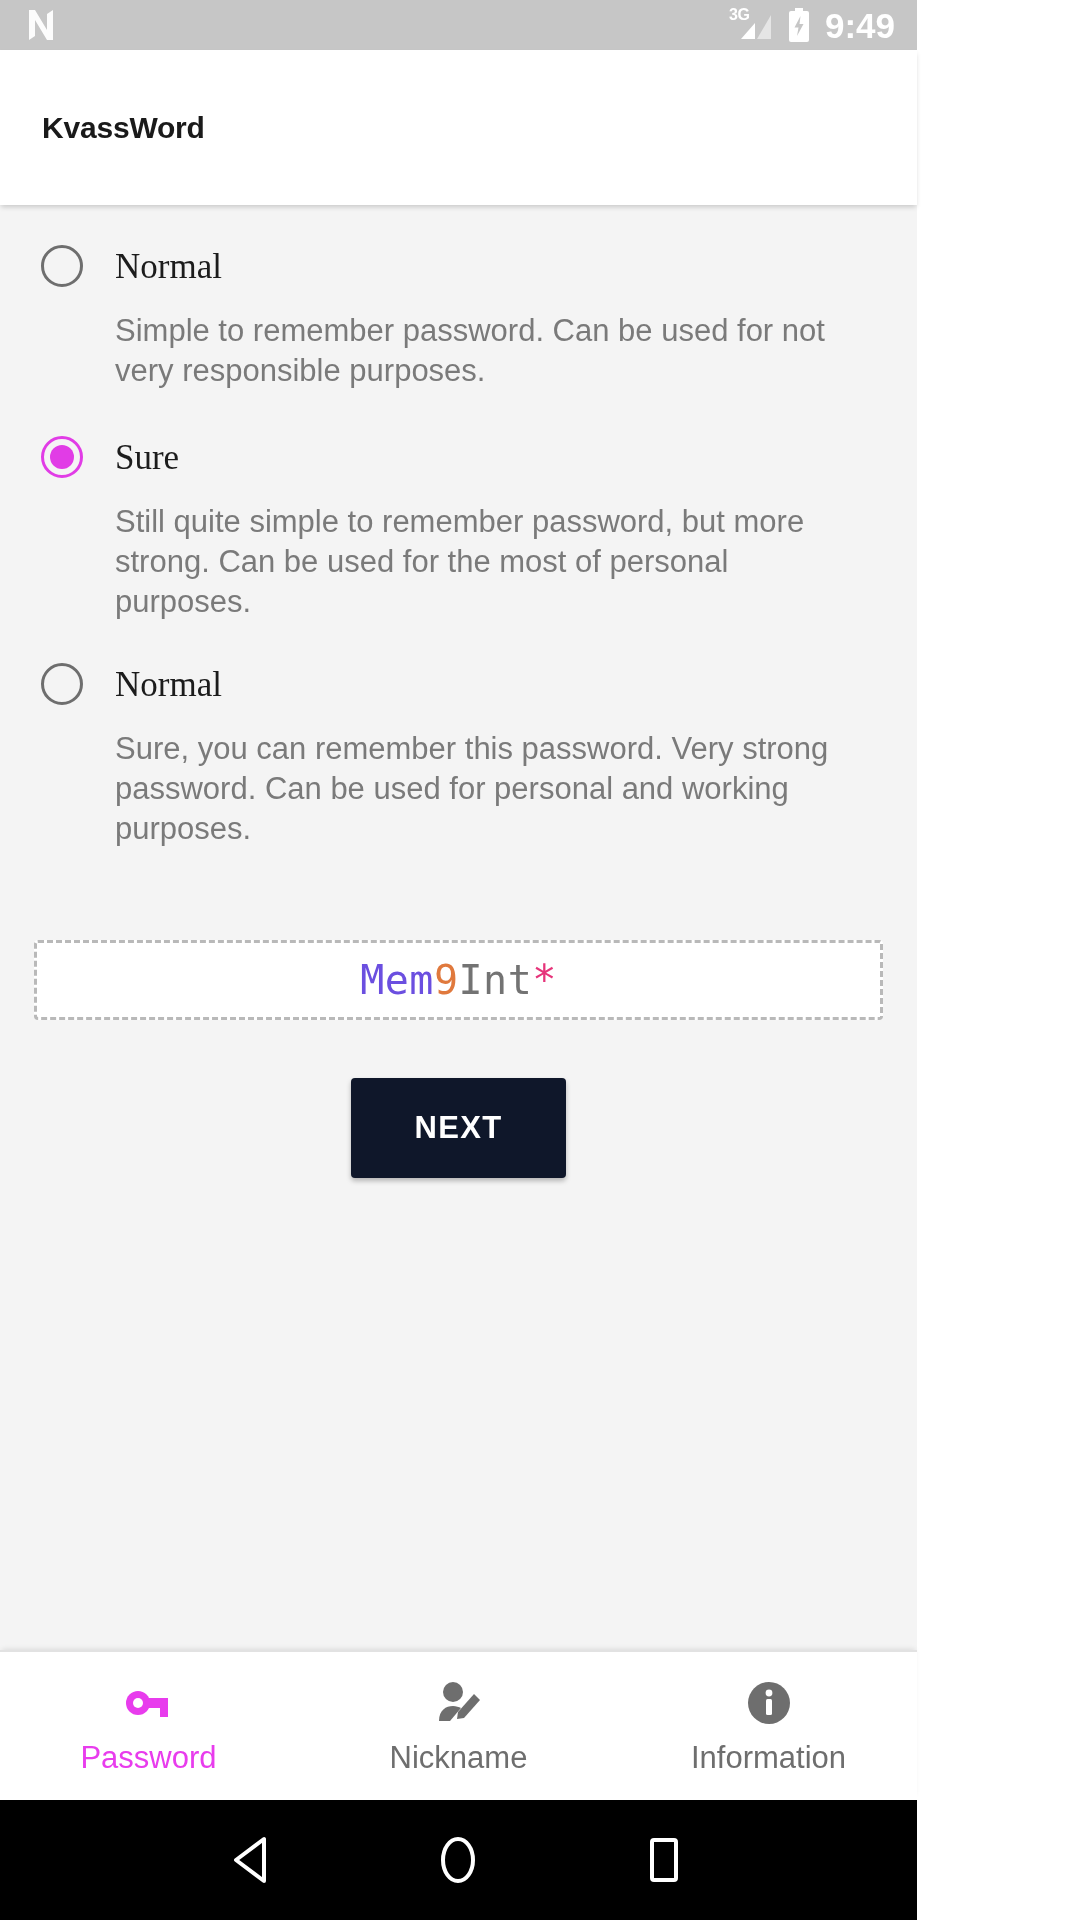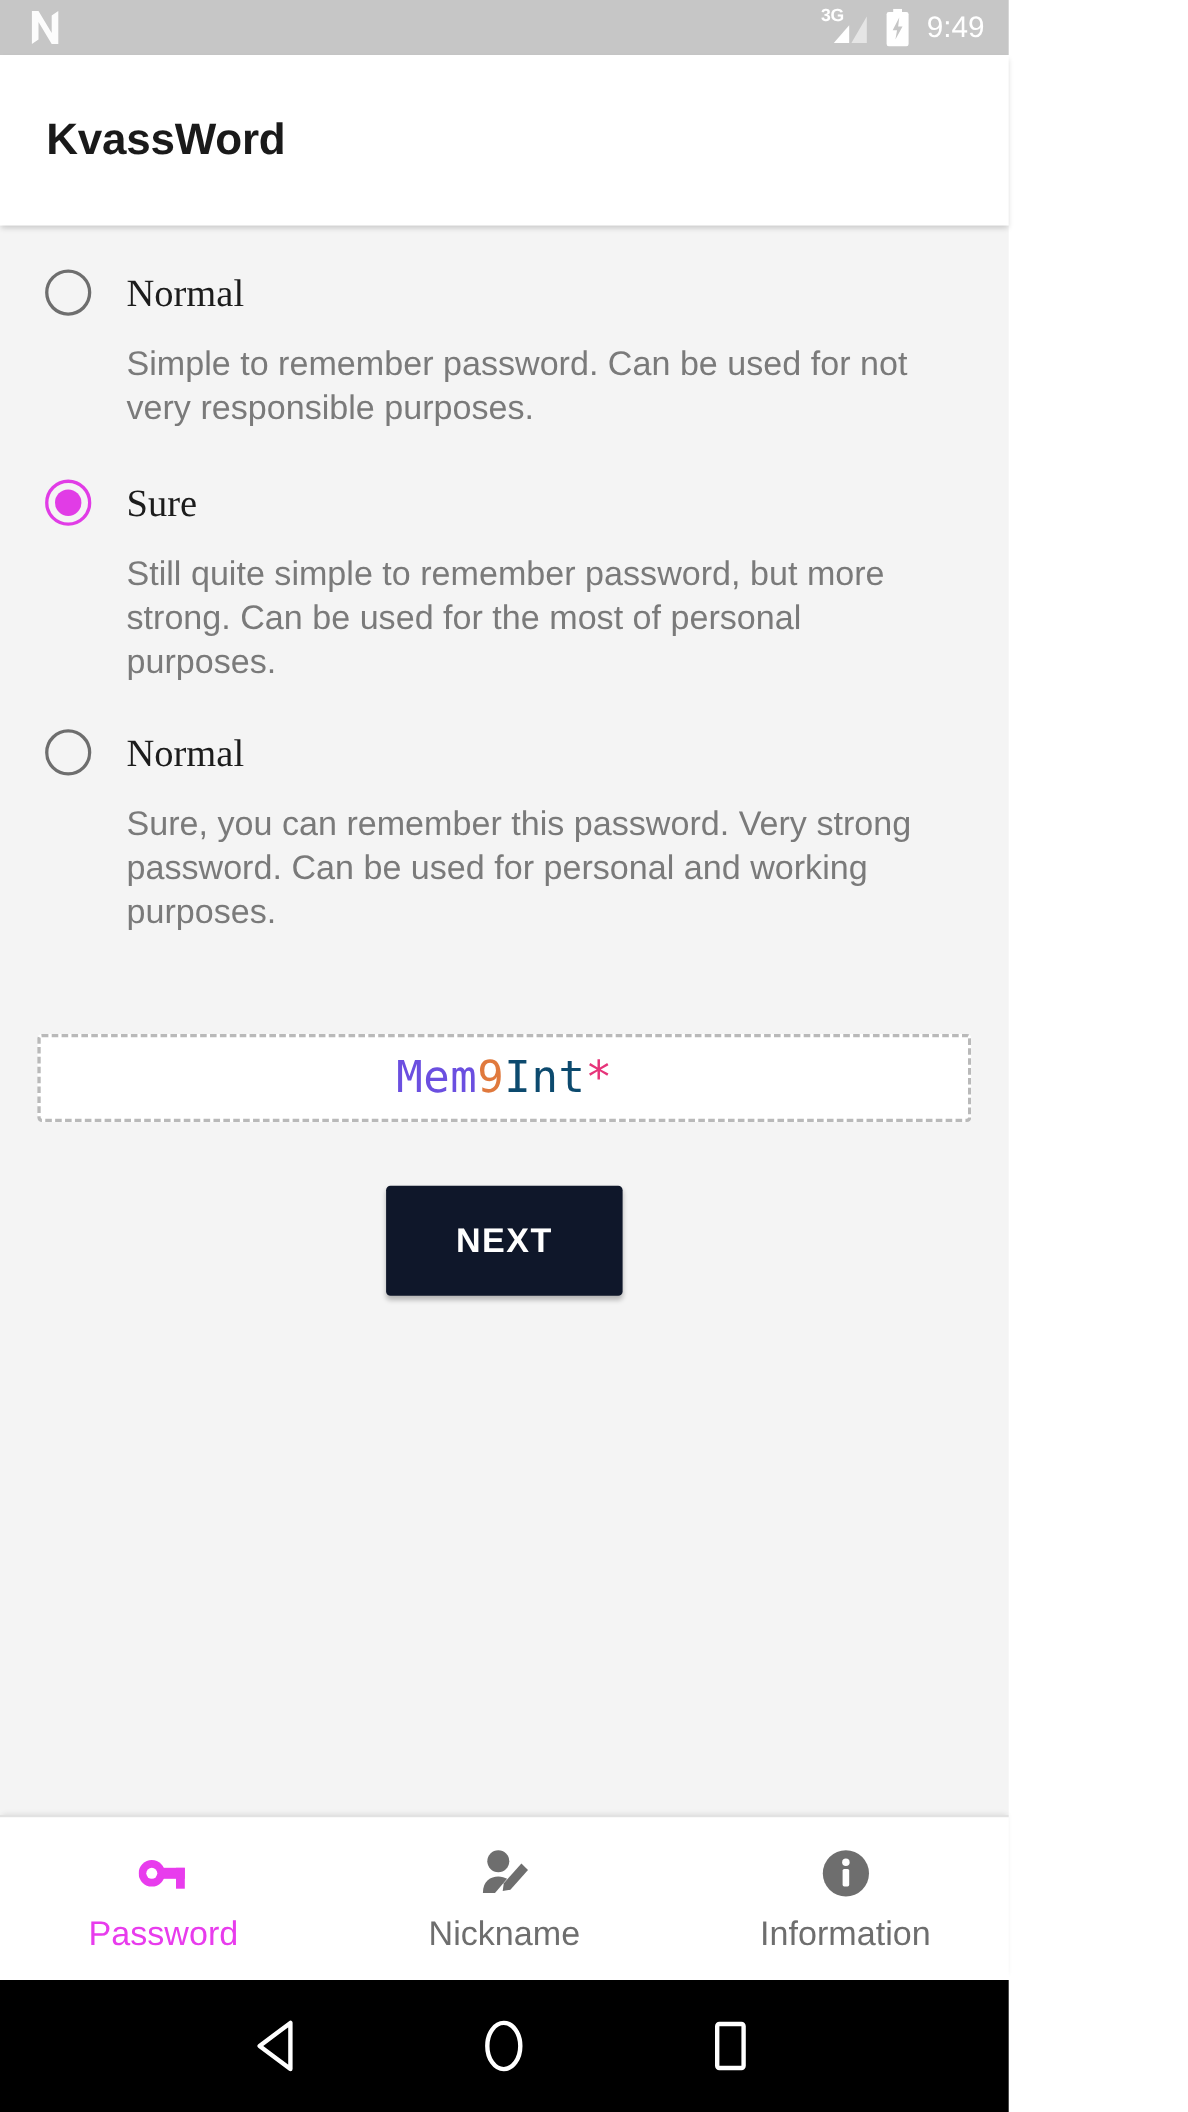--- a/index.html
+++ b/index.html
@@ -29,35 +29,35 @@
   .nlogo { width:30px; height:34px; display:block; }
   .sig-wrap { position:relative; width:42px; height:34px; }
   .sig-3g {
     position:absolute; left:-2px; top:-1px;
     font-size:16px; font-weight:bold; color:#ffffff;
     letter-spacing:-0.3px; line-height:1;
   }
   .sig-tri { position:absolute; right:0; bottom:2px; }
   .batt { width:24px; height:35px; display:block; }
   .clocktxt {
-    font-size:27px; color:#ffffff; letter-spacing:0px;
-    line-height:1; font-weight:400;
+    font-size:35px; color:#ffffff; letter-spacing:0px;
+    line-height:1; font-weight:700;
   }
 
   
   .appbar {
     height:155px; background:#ffffff;
     display:flex; align-items:center;
     padding-left:42px;
     flex:0 0 auto;
     position:relative; z-index:5;
     box-shadow:0 3px 5px -1px rgba(0,0,0,0.18);
   }
   .app-title {
-    font-size:40px; font-weight:bold; color:#1a1a1a;
+    font-size:30px; font-weight:bold; color:#1a1a1a;
     letter-spacing:-0.2px;
   }
 
   
   .content {
     flex:1 1 auto; background:#f4f4f4;
     padding:30px 0 0 0; position:relative;
     overflow:hidden;
   }
 
@@ -196,21 +196,21 @@
     <div class="option">
       <div class="opt-head">
         <span class="radio"></span>
         <span class="opt-label">Normal</span>
       </div>
       <div class="opt-desc">Sure, you can remember this password. Very strong password. Can be used for personal and working purposes.</div>
     </div>
 
     <div class="pwd-wrap">
       <div class="pwd-box">
-        <span class="pwd-text"><span style="color: rgb(107, 79, 224);">Mem</span><span style="color: rgb(224, 121, 61);">9</span><span style="color: #0c4a6e;">Int</span><span style="color: rgb(230, 52, 122);">*</span></span>
+        <span class="pwd-text"><span style="color: rgb(107, 79, 224);">Mem</span><span style="color: rgb(224, 121, 61);">9</span><span style="color: #737373;">Int</span><span style="color: rgb(230, 52, 122);">*</span></span>
       </div>
     </div>
 
     <div class="next-wrap">
       <button class="next-btn">NEXT</button>
     </div>
 
   </div>
 
   <div class="tabbar">

